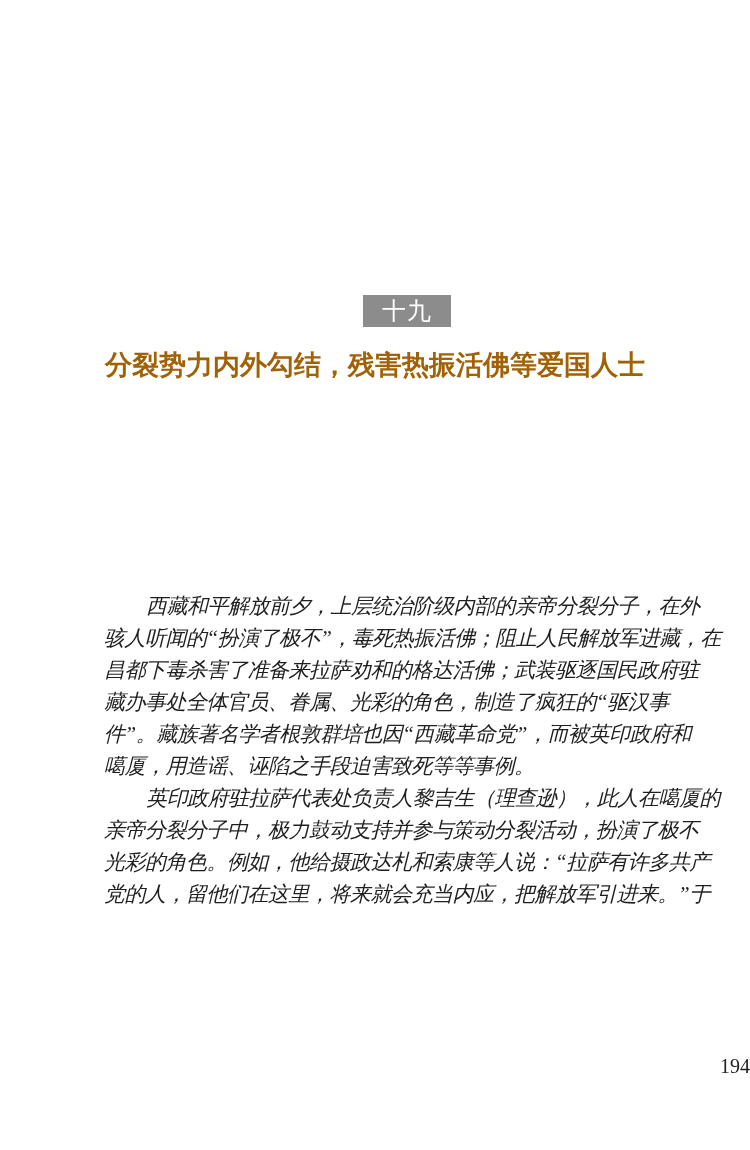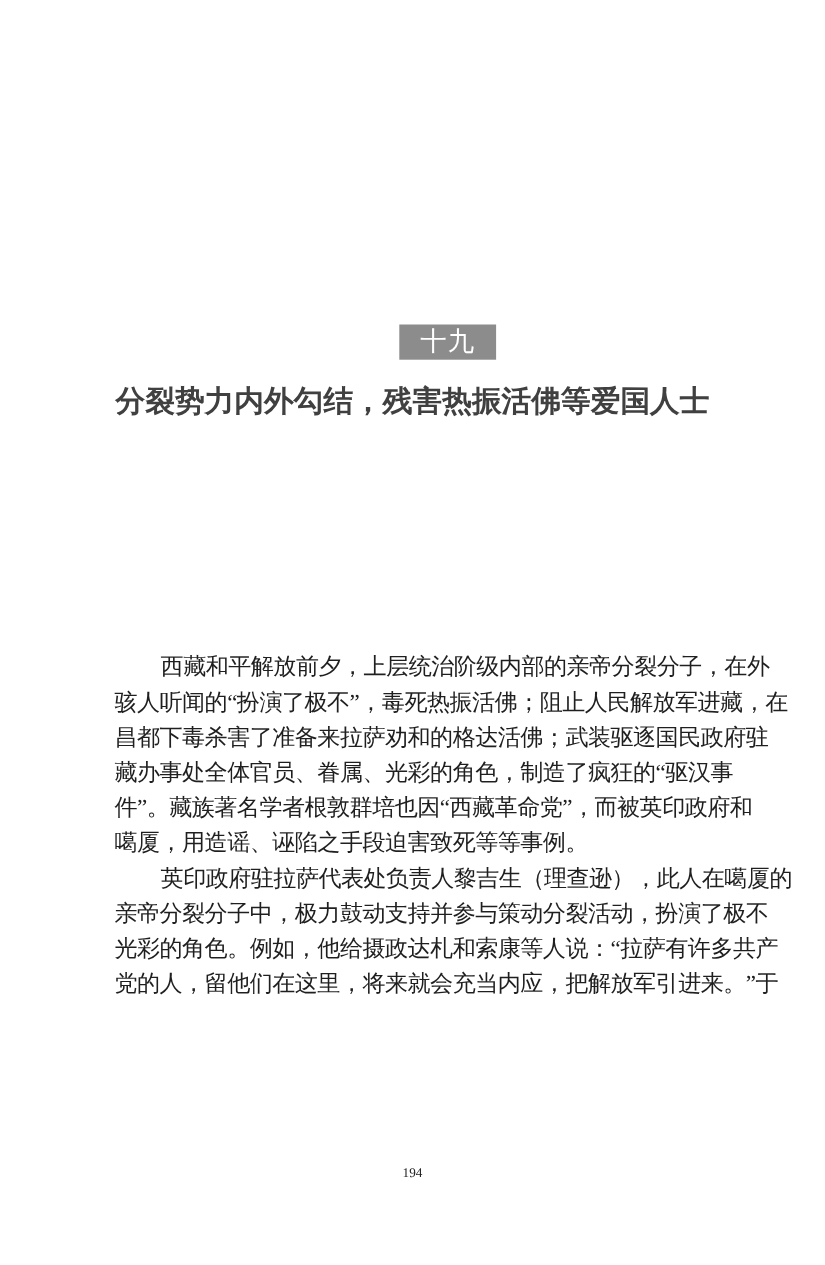--- a/index.html
+++ b/index.html
@@ -35,47 +35,48 @@
   .chapter-title {
     position: absolute;
     top: 346px;
     left: 0;
     width: 750px;
     margin: 0;
     text-align: center;
     font-size: 27px;
     line-height: 38px;
     font-weight: bold;
-    color: #404040;
+    color: #a16207;
     white-space: nowrap;
   }
   .body-text {
     position: absolute;
     top: 590px;
     left: 104px;
     width: 545px;
     font-size: 21px;
     line-height: 32px;
     color: #1f1f1f;
   }
   .text-line {
     white-space: nowrap;
     height: 32px;
     letter-spacing: -0.5px;
+    font-style: italic;
   }
   .text-line.indent {
     padding-left: 2em;
   }
   .page-number {
     position: absolute;
     top: 1053px;
     left: 0;
     width: 750px;
-    text-align: center;
-    font-size: 12px;
+    text-align: right;
+    font-size: 20px;
     line-height: 26px;
     color: #222222;
   }
 </style>
 </head>
 <body>
 
 <div class="page">
 
   <div class="chapter-badge">十九</div>

